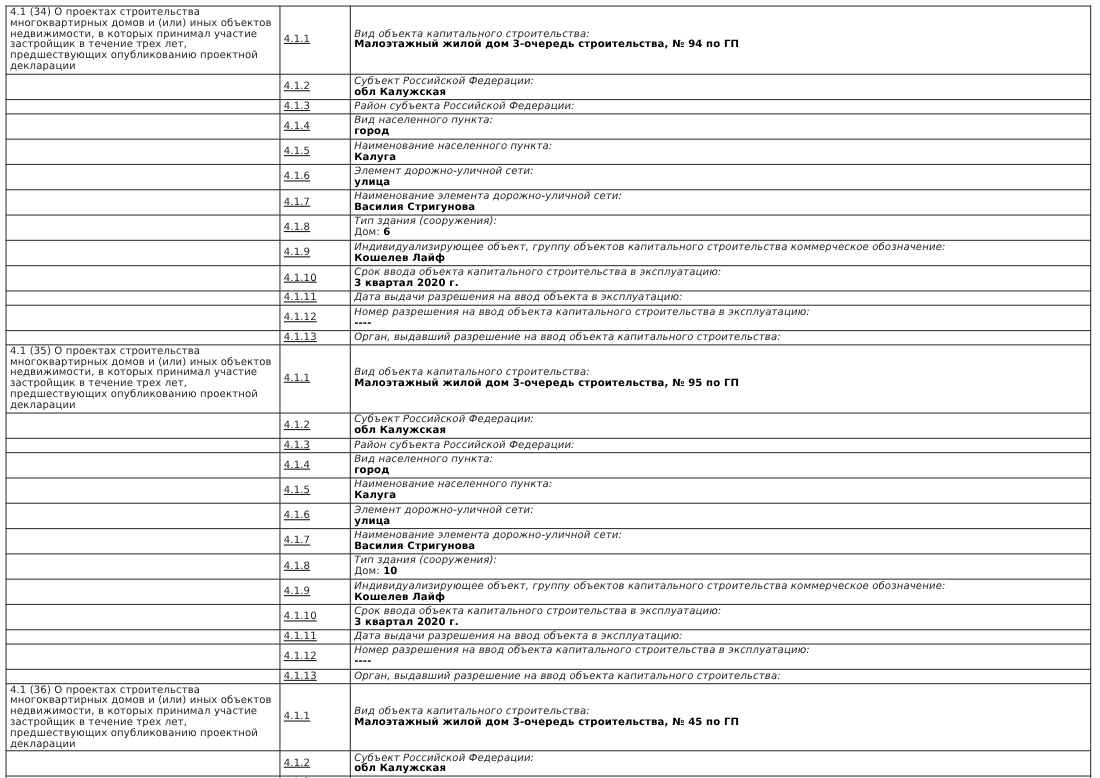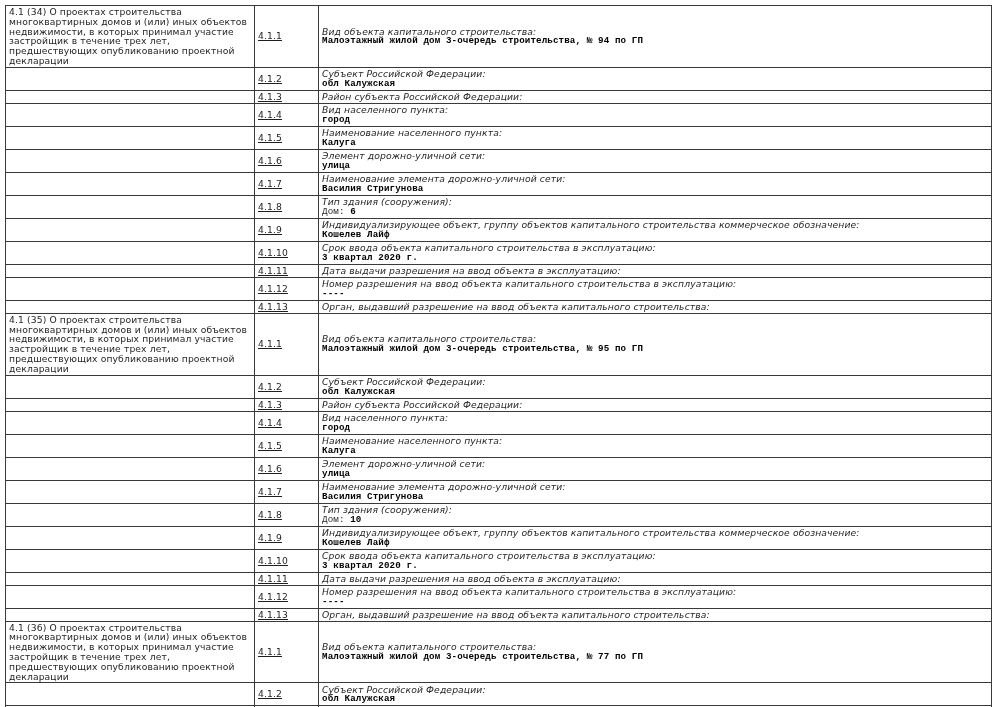--- a/index.html
+++ b/index.html
@@ -30,21 +30,21 @@
     line-height: 9.8px;
     letter-spacing: 0.12px;
     vertical-align: middle;
     overflow: hidden;
     word-wrap: break-word;
   }
   td.c1 { vertical-align: top; padding-top: 2px; }
   td.c2 { vertical-align: middle; text-decoration: underline; }
   td.c3 { vertical-align: middle; }
   .lbl  { font-weight: normal; color: #262626; font-style: italic; }
-  .val  { font-weight: bold; color: #000000; font-family: Liberation Mono, monospace; }
+  .val  { font-weight: bold; color: #000000; }
   .val .prefix { font-weight: normal; color: #262626; }
   tr.row-1 td { height: 10px; }
   tr.row-2 td { height: 20px; }
   tr.row-tall td { height: 58px; margin-top: 26px; }
 </style>
 </head>
 <body>
 
 <table class="decl">
   <colgroup>
@@ -253,21 +253,21 @@
         <td class="c2">4.1.13</td>
         <td class="c3">
           <div class="lbl">Орган, выдавший разрешение на ввод объекта капитального строительства:</div>
         </td>
       </tr>
       <tr class="row-tall">
         <td class="c1">4.1 (36) О проектах строительства многоквартирных домов и (или) иных объектов недвижимости, в которых принимал участие застройщик в течение трех лет, предшествующих опубликованию проектной декларации</td>
         <td class="c2">4.1.1</td>
         <td class="c3">
           <div class="lbl">Вид объекта капитального строительства:</div>
-          <div class="val"><span>Малоэтажный жилой дом 3-очередь строительства, № 77 по ГП</span></div>
+          <div class="val"><span>Малоэтажный жилой дом 3-очередь строительства, № 45 по ГП</span></div>
         </td>
       </tr>
       <tr class="row-2">
         <td class="c1"></td>
         <td class="c2">4.1.2</td>
         <td class="c3">
           <div class="lbl">Субъект Российской Федерации:</div>
           <div class="val"><span>обл Калужская</span></div>
         </td>
       </tr>

